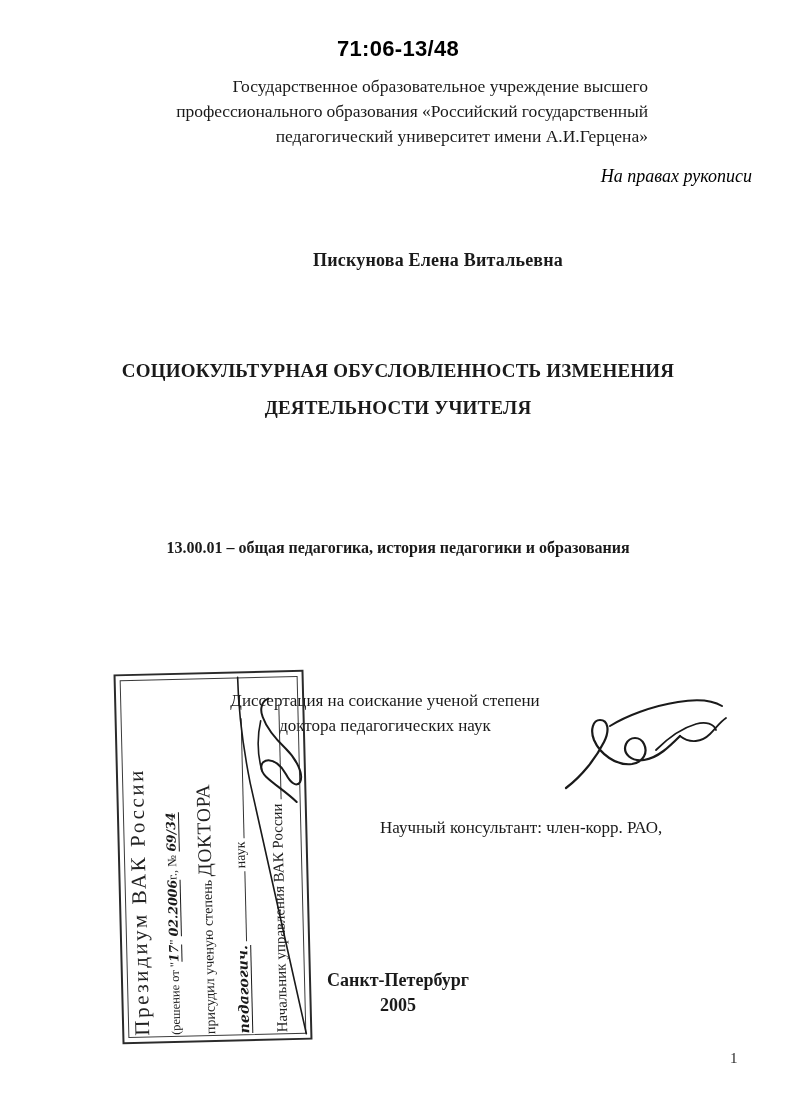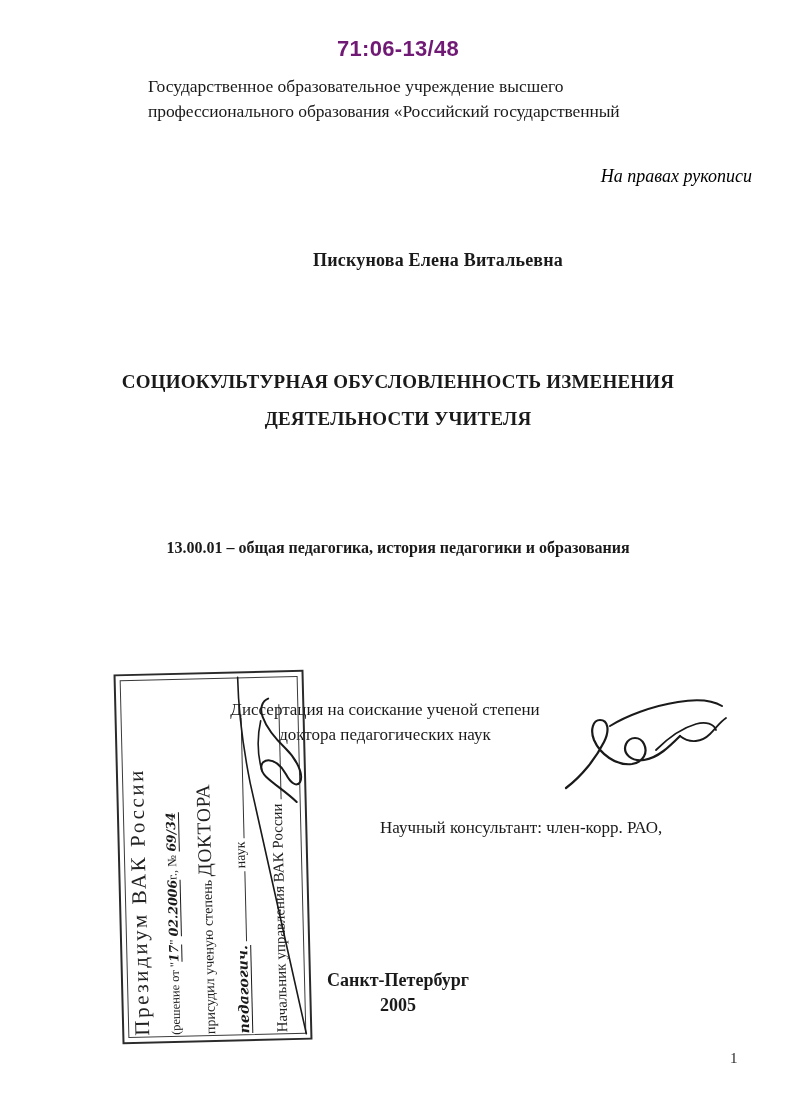--- a/index.html
+++ b/index.html
@@ -23,30 +23,30 @@
   .catalog-number {
     position: absolute;
     top: 36px;
     left: 0;
     width: 796px;
     text-align: center;
     font-family: "Liberation Sans", sans-serif;
     font-weight: bold;
     font-size: 22px;
     letter-spacing: 0.3px;
-    color: #701a75;
+    color: #000000;
   }
 
   
   .institution {
     position: absolute;
     top: 74px;
     left: 148px;
     width: 500px;
-    text-align: left;
+    text-align: right;
     font-size: 17.5px;
     line-height: 25px;
     color: #1a1a1a;
   }
   .institution .line { display: block; white-space: nowrap; }
   .institution .line.l2 { letter-spacing: -0.1px; }
 
   
   .manuscript-note {
     position: absolute;
@@ -68,21 +68,21 @@
     text-align: center;
     font-weight: bold;
     font-size: 18px;
     letter-spacing: 0.2px;
     padding-left: 40px;
   }
 
   
   .thesis-title {
     position: absolute;
-    top: 363px;
+    top: 352px;
     left: 98px;
     width: 600px;
     text-align: center;
     font-weight: bold;
     font-size: 19px;
     line-height: 37px;
     letter-spacing: 0.2px;
   }
   .thesis-title .tline { display: block; white-space: nowrap; }
 
@@ -99,21 +99,20 @@
 
   
   .degree-statement {
     position: absolute;
     top: 688px;
     left: 170px;
     width: 430px;
     text-align: center;
     font-size: 17px;
     line-height: 25px;
-    margin-top: 9px;
   }
   .degree-statement .dline { display: block; }
 
   
   .supervisor {
     position: absolute;
     top: 815px;
     left: 380px;
     width: 390px;
     text-align: left;
@@ -247,20 +246,21 @@
 </head>
 <body>
 
 <div id="page">
 
   <div class="catalog-number">71:06-13/48</div>
 
   <div class="institution">
     <span class="line l1">Государственное образовательное учреждение высшего</span>
     <span class="line l2">профессионального образования «Российский государственный</span>
+    <span class="line l3">педагогический университет имени А.И.Герцена»</span>
   </div>
 
   <div class="manuscript-note">На правах рукописи</div>
 
   <div class="author">Пискунова Елена Витальевна</div>
 
   <div class="thesis-title">
     <span class="tline">СОЦИОКУЛЬТУРНАЯ ОБУСЛОВЛЕННОСТЬ ИЗМЕНЕНИЯ</span>
     <span class="tline">ДЕЯТЕЛЬНОСТИ УЧИТЕЛЯ</span>
   </div>

